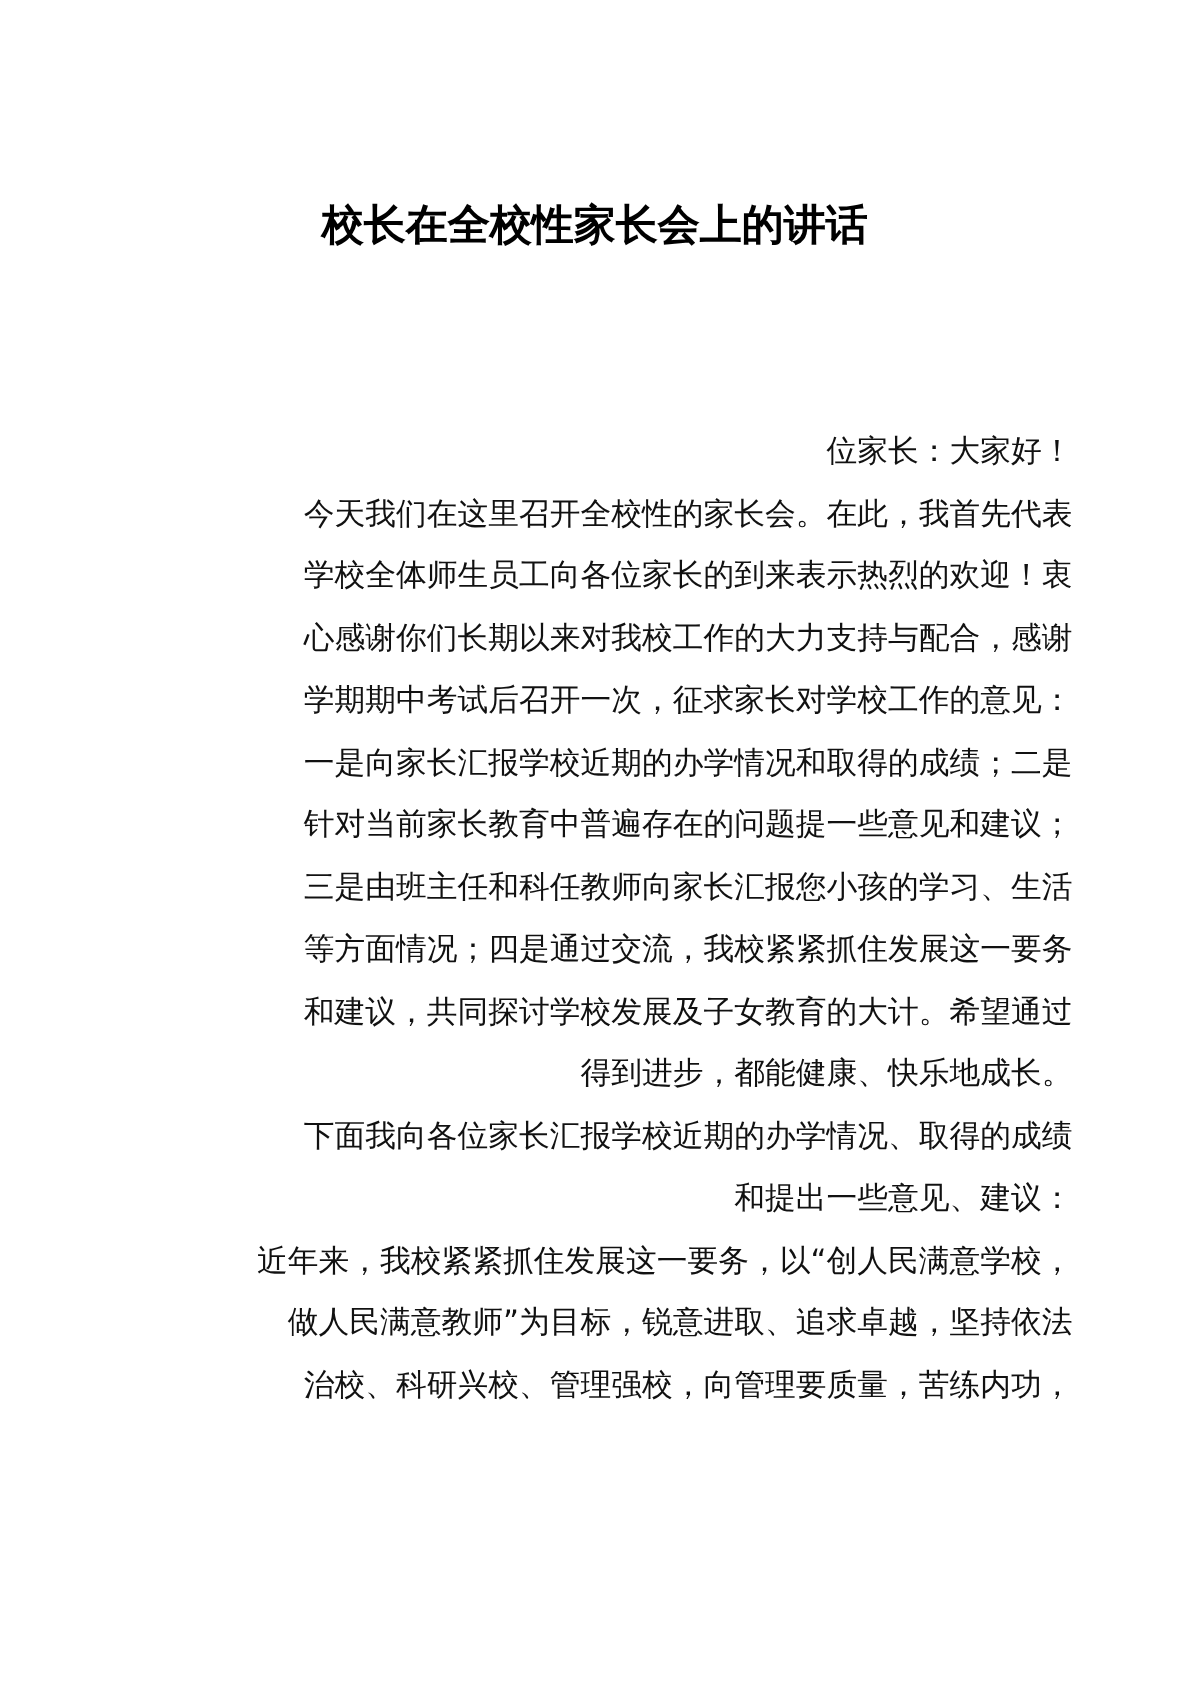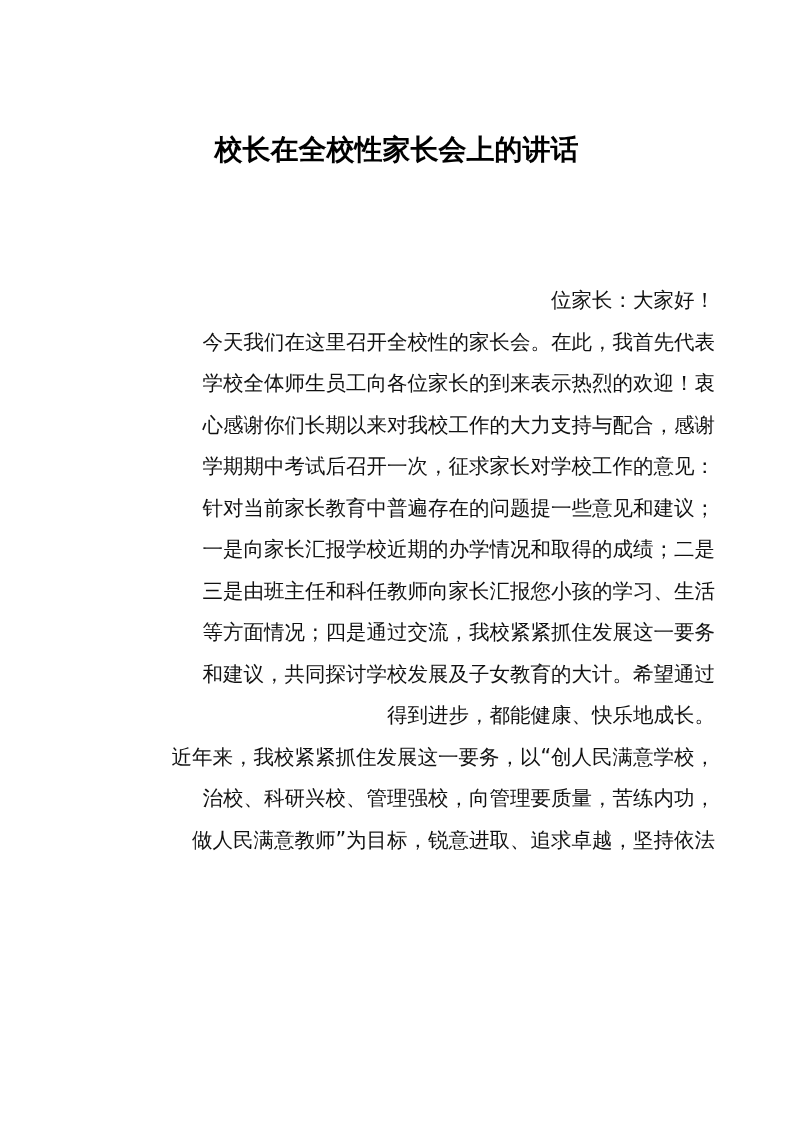--- a/index.html
+++ b/index.html
@@ -58,23 +58,25 @@
 
 <div class="page">
   <h1 class="title">校长在全校性家长会上的讲话</h1>
 
   <div class="body-text">
     <span class="line">位家长：大家好！</span>
     <span class="line">今天我们在这里召开全校性的家长会。在此，我首先代表</span>
     <span class="line">学校全体师生员工向各位家长的到来表示热烈的欢迎！衷</span>
     <span class="line">心感谢你们长期以来对我校工作的大力支持与配合，感谢</span>
     <span class="line">学期期中考试后召开一次，征求家长对学校工作的意见：</span>
+    <span class="line">一是向家长汇报学校近期的办学情况和取得的成绩；二是</span>
     <span class="line">针对当前家长教育中普遍存在的问题提一些意见和建议；</span>
-    <span class="line">一是向家长汇报学校近期的办学情况和取得的成绩；二是</span>
     <span class="line">三是由班主任和科任教师向家长汇报您小孩的学习、生活</span>
     <span class="line">等方面情况；四是通过交流，我校紧紧抓住发展这一要务</span>
     <span class="line">和建议，共同探讨学校发展及子女教育的大计。希望通过</span>
     <span class="line">得到进步，都能健康、快乐地成长。</span>
+    <span class="line">下面我向各位家长汇报学校近期的办学情况、取得的成绩</span>
+    <span class="line">和提出一些意见、建议：</span>
     <span class="line">近年来，我校紧紧抓住发展这一要务，以“创人民满意学校，</span>
+    <span class="line">做人民满意教师”为目标，锐意进取、追求卓越，坚持依法</span>
     <span class="line">治校、科研兴校、管理强校，向管理要质量，苦练内功，</span>
-    <span class="line">做人民满意教师”为目标，锐意进取、追求卓越，坚持依法</span>
   </div>
 </div>
 
 </body></html>

